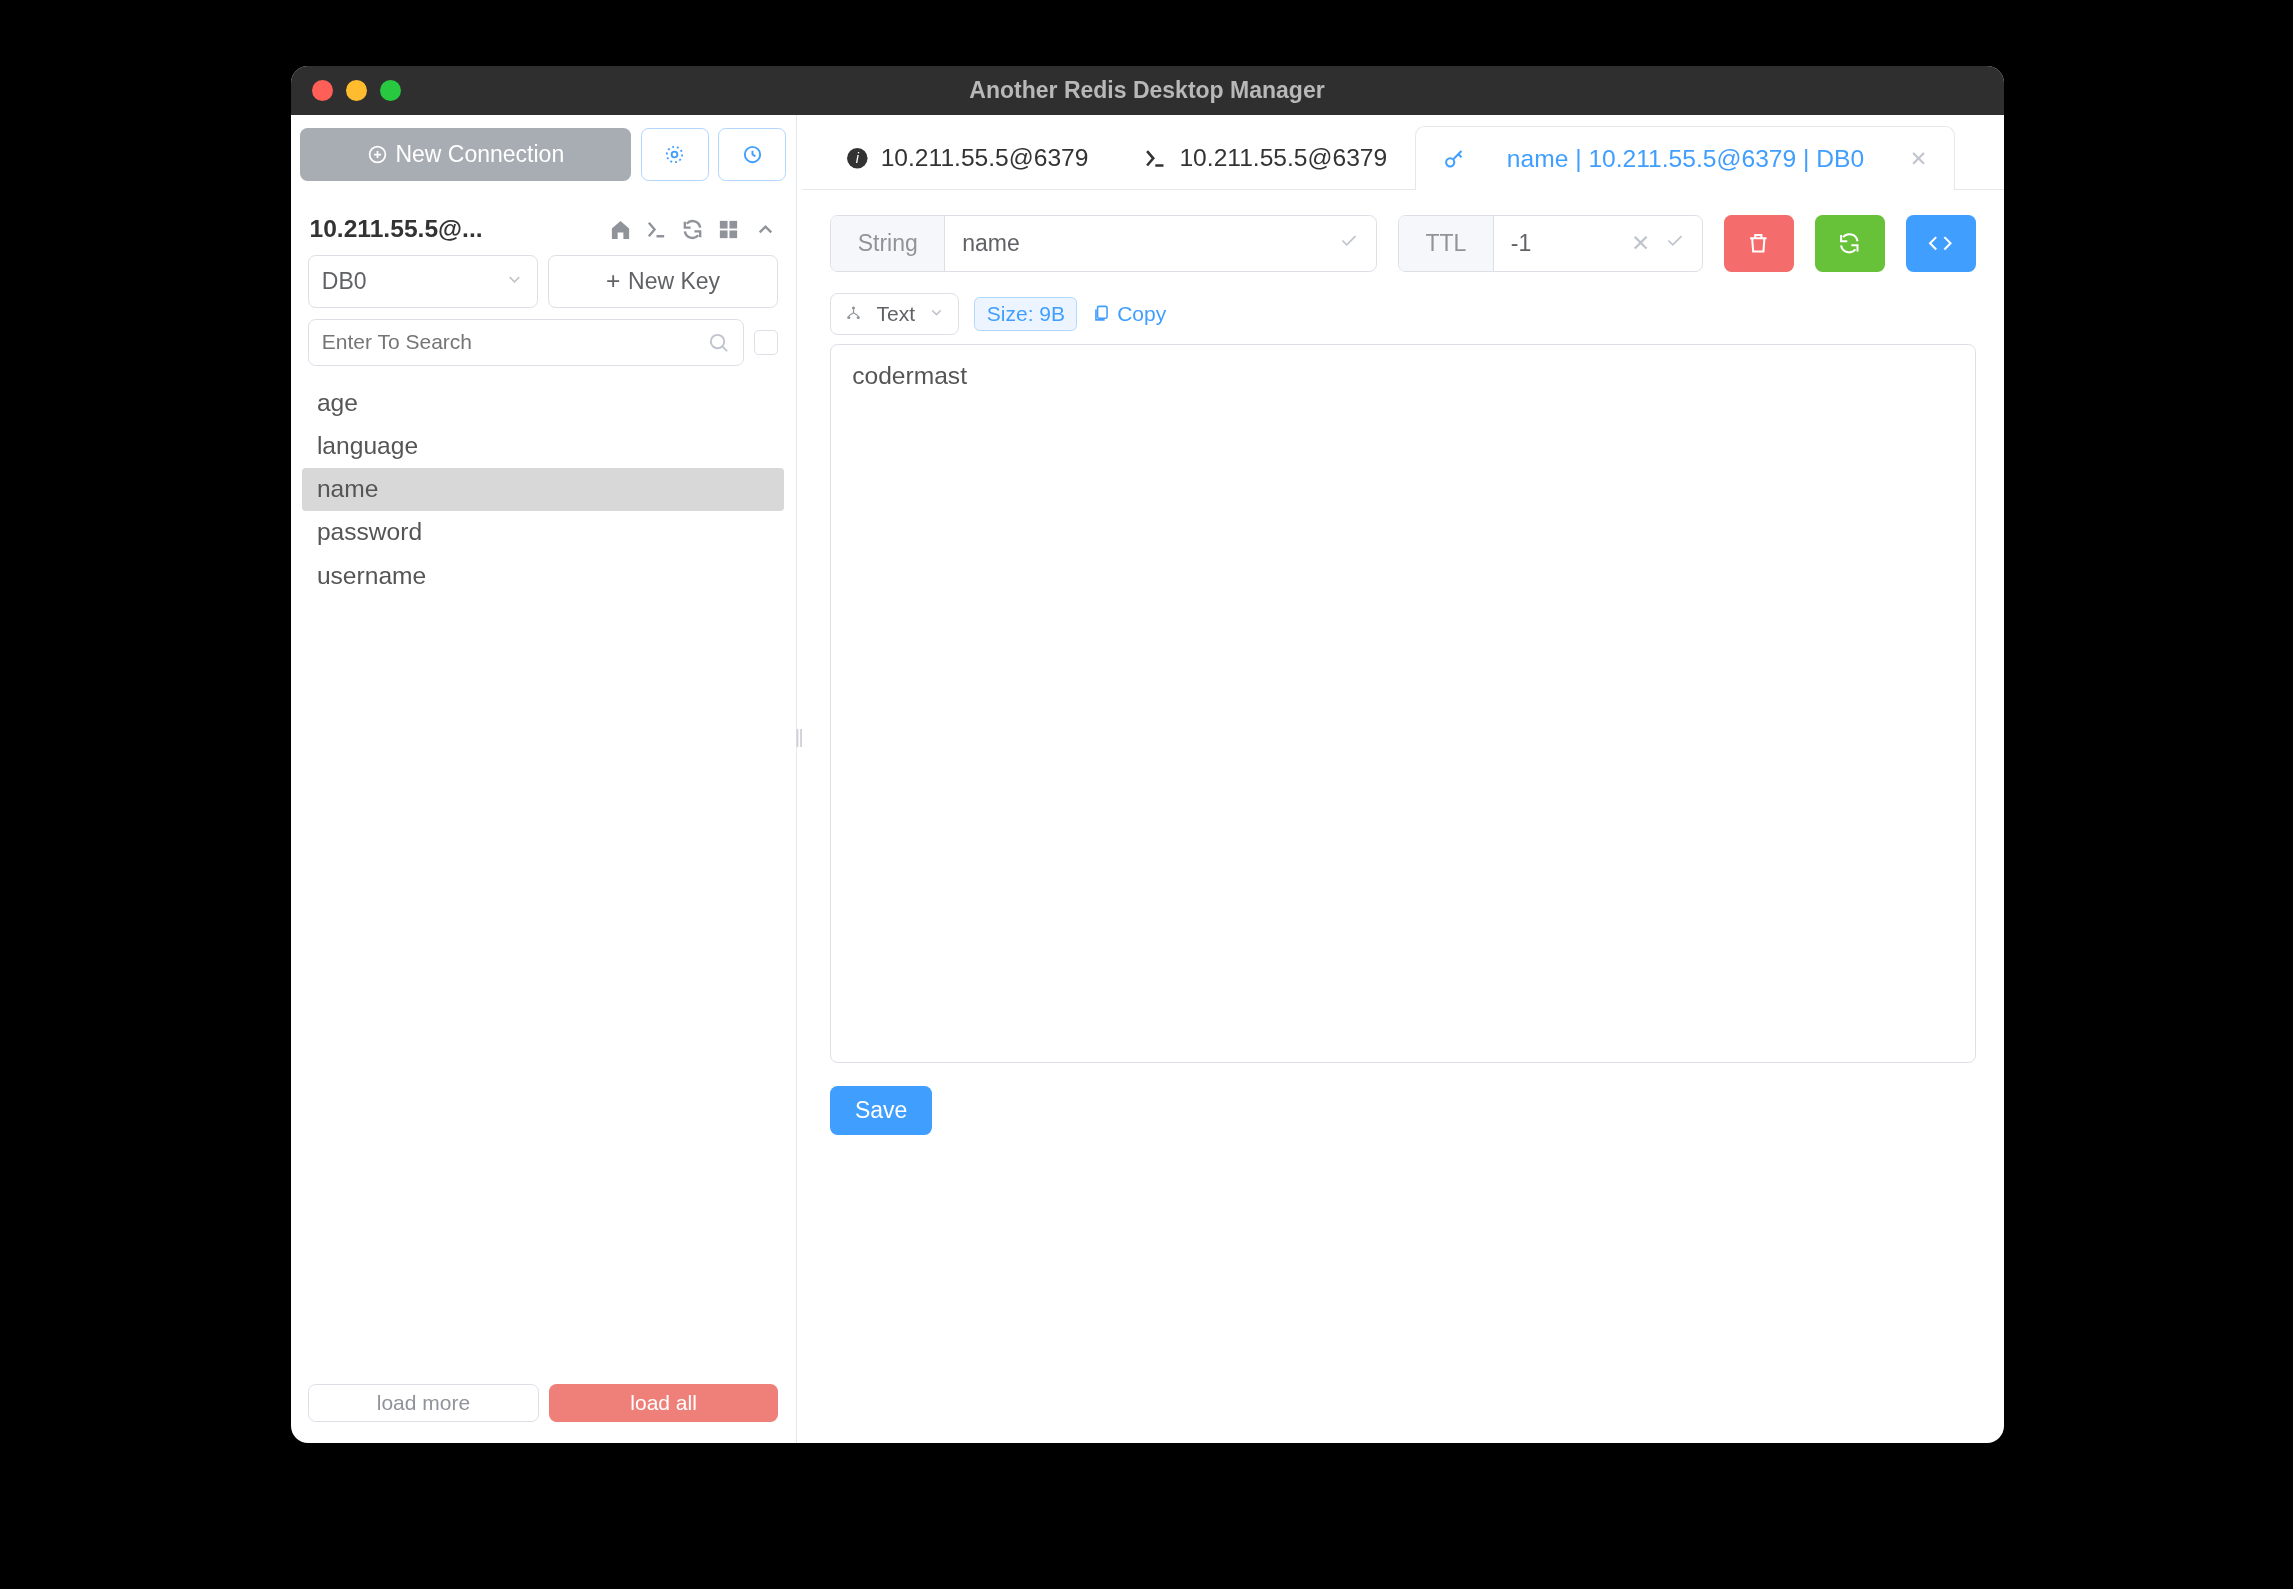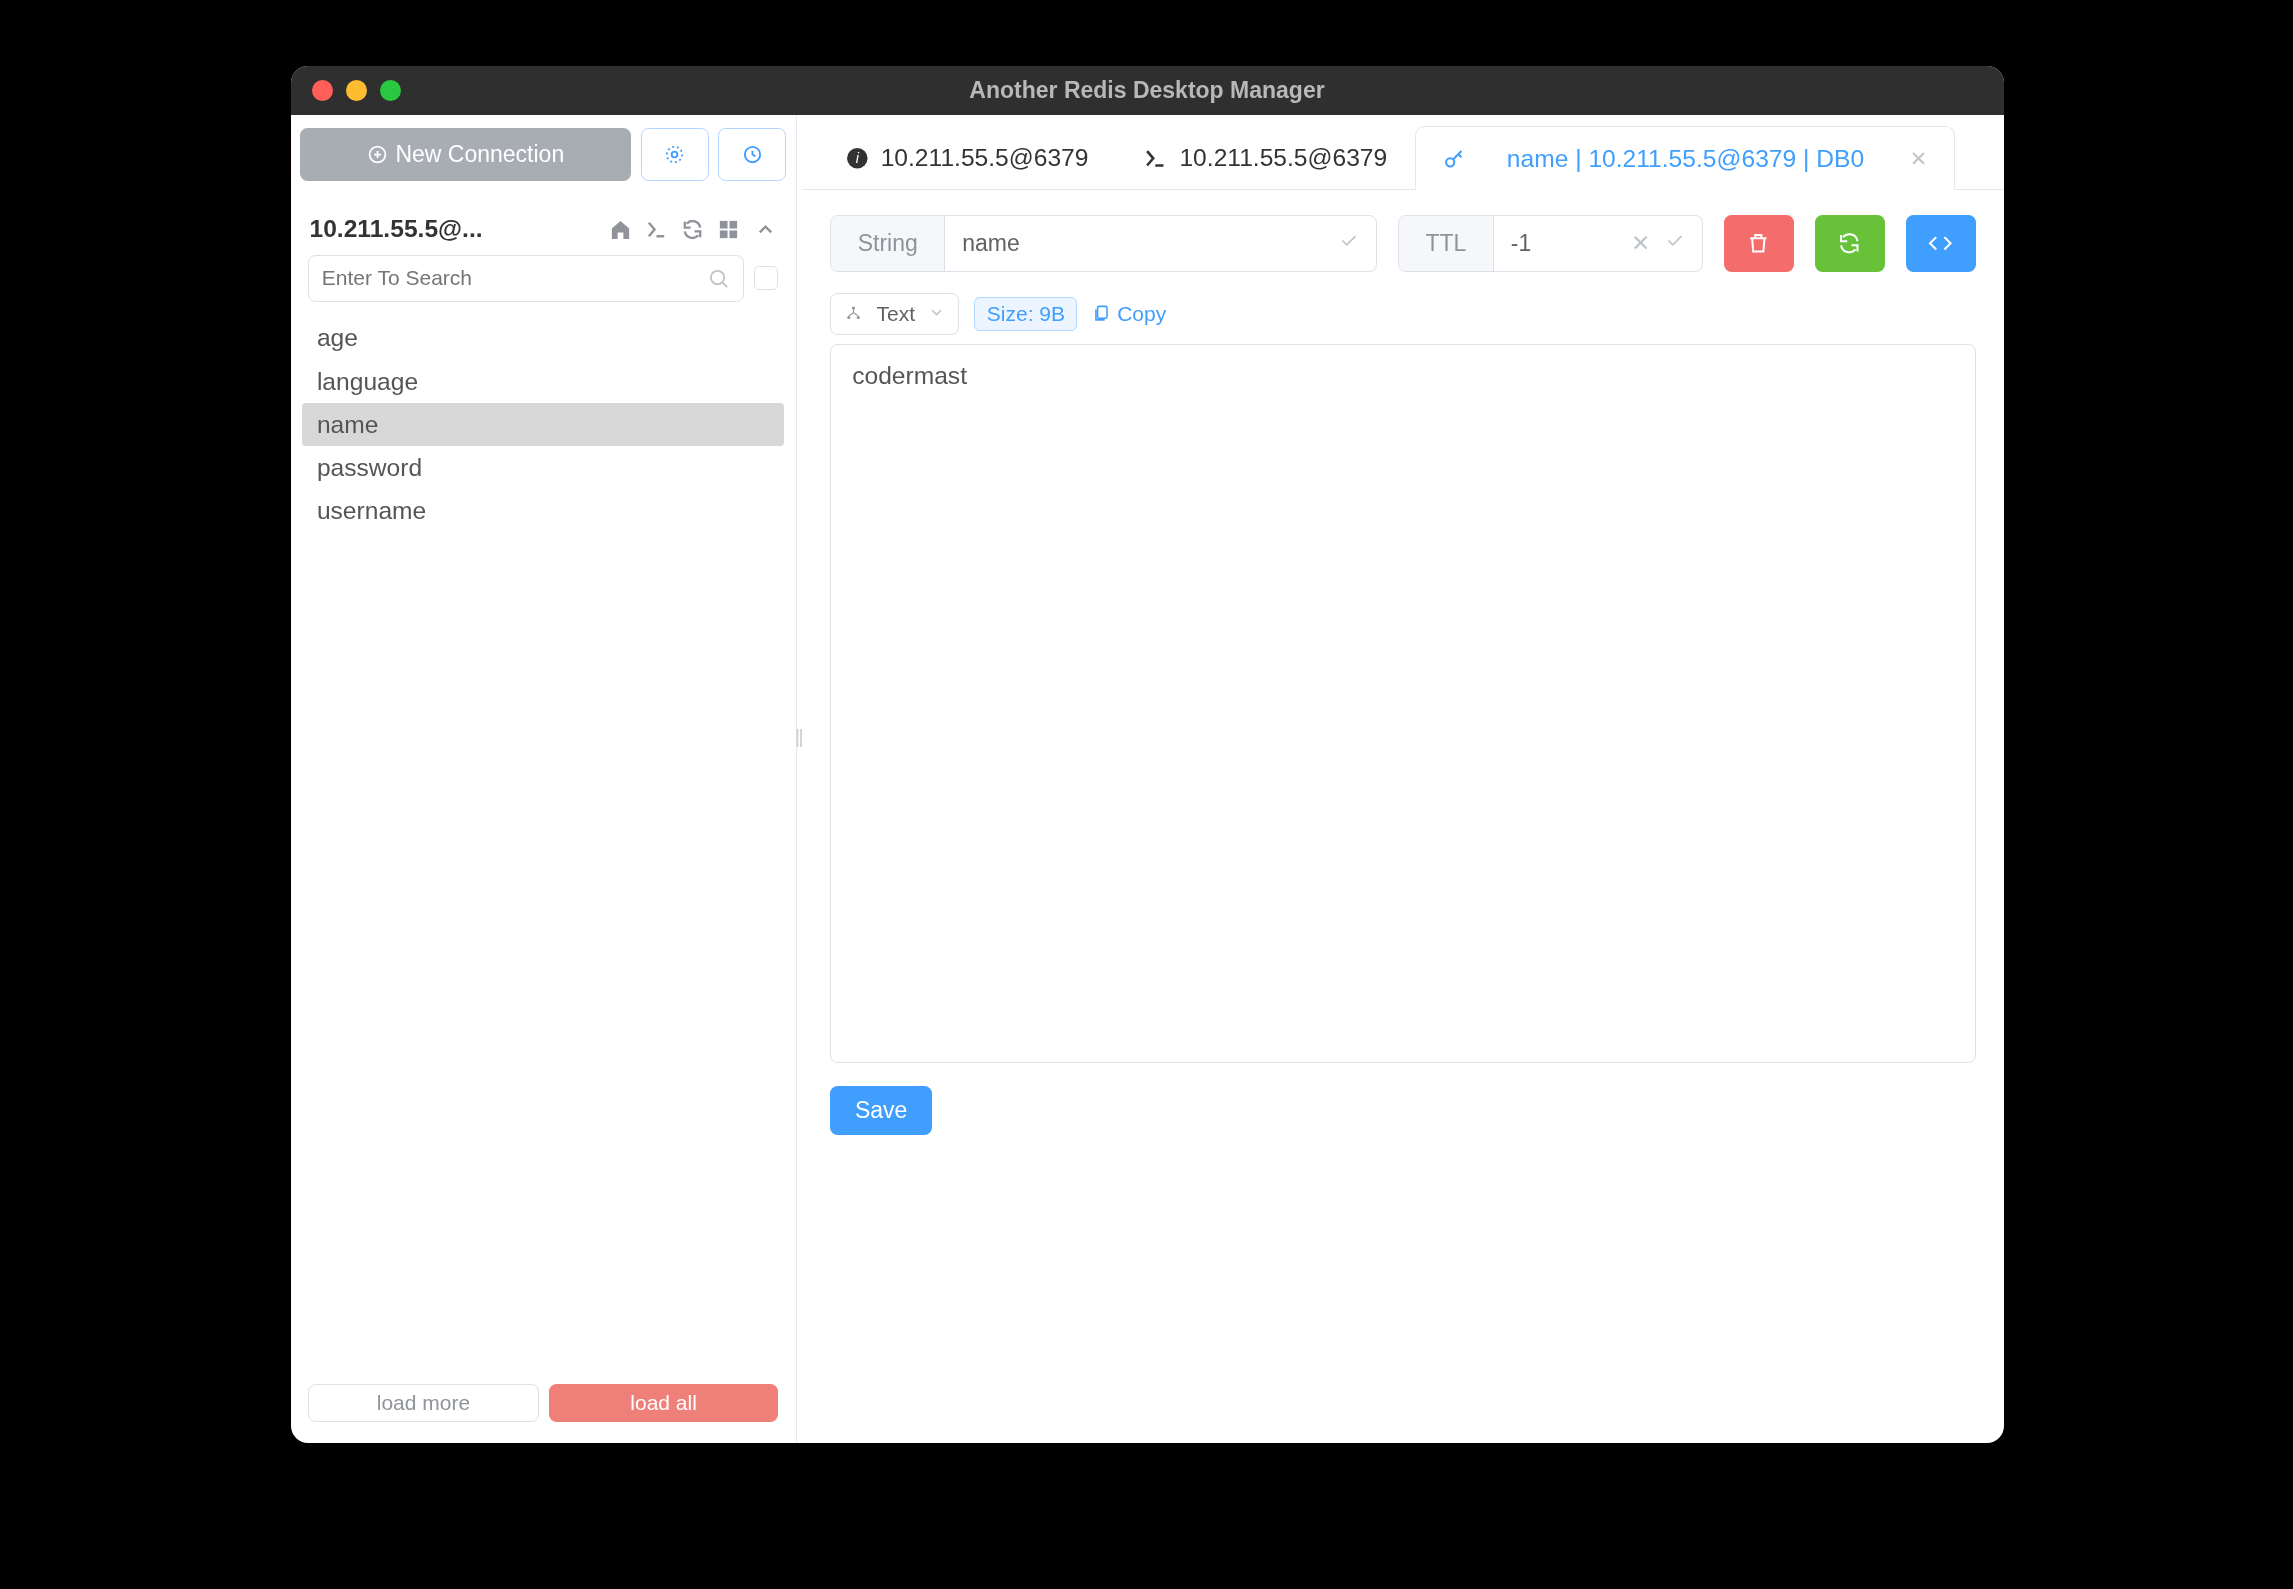--- a/index.html
+++ b/index.html
@@ -208,20 +208,34 @@
               <rect x="13" y="3" width="8" height="8"></rect>
               <rect x="3" y="13" width="8" height="8"></rect>
               <rect x="13" y="13" width="8" height="8"></rect>
             </svg>
           <svg viewBox="0 0 24 24" fill="none" stroke="currentColor" stroke-width="2.5">
               <path d="M6 15l6-6 6 6"></path>
             </svg>
         </div>
       </div>
 
+      <div class="db-row">
+        <div class="select">
+          <span>DB0</span>
+          <span class="chev">
+            <svg viewBox="0 0 24 24" width="19" height="19" fill="none" stroke="currentColor" stroke-width="2">
+                <path d="M6 9l6 6 6-6"></path>
+              </svg>
+          </span>
+        </div>
+        <div class="select newkey">
+          <span style="font-size:24.6px;color:#606266">+</span>
+          <span>New Key</span>
+        </div>
+      </div>
 
       <div class="search-row">
         <div class="search-input">
           <input placeholder="Enter To Search" style="">
           <svg viewBox="0 0 24 24" width="23" height="23" fill="none" stroke="#c0c4cc" stroke-width="2">
               <circle cx="11" cy="11" r="7"></circle>
               <path d="M21 21l-5-5"></path>
             </svg>
         </div>
         <div class="checkbox"></div>

